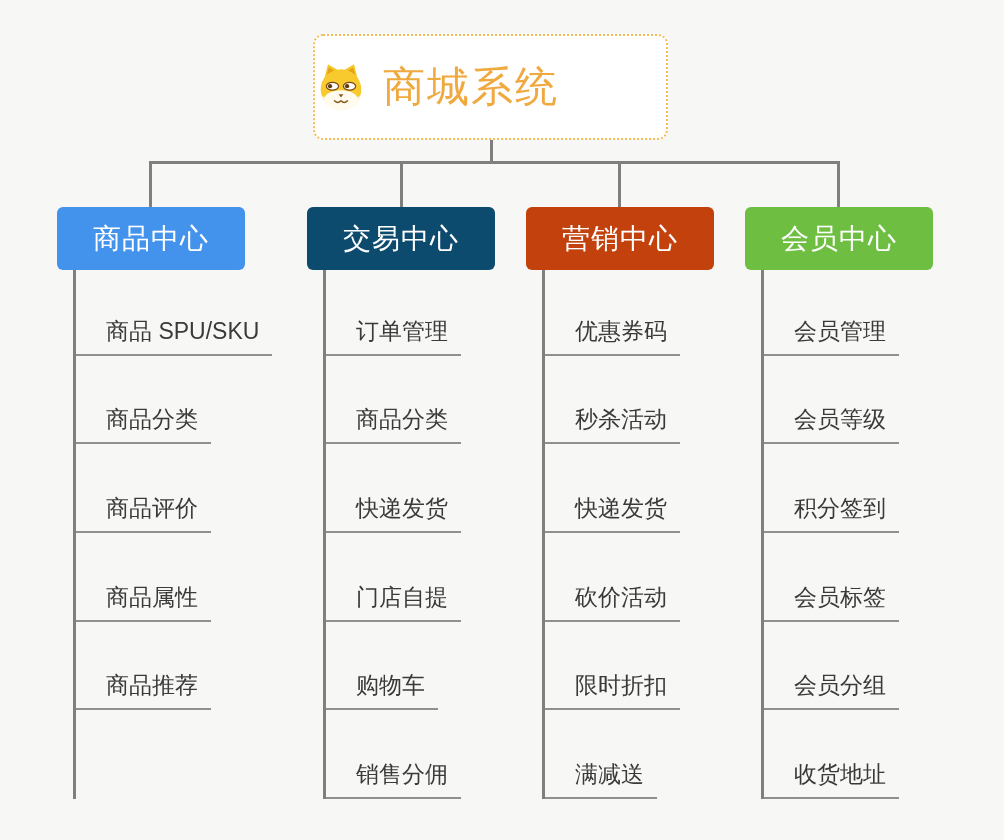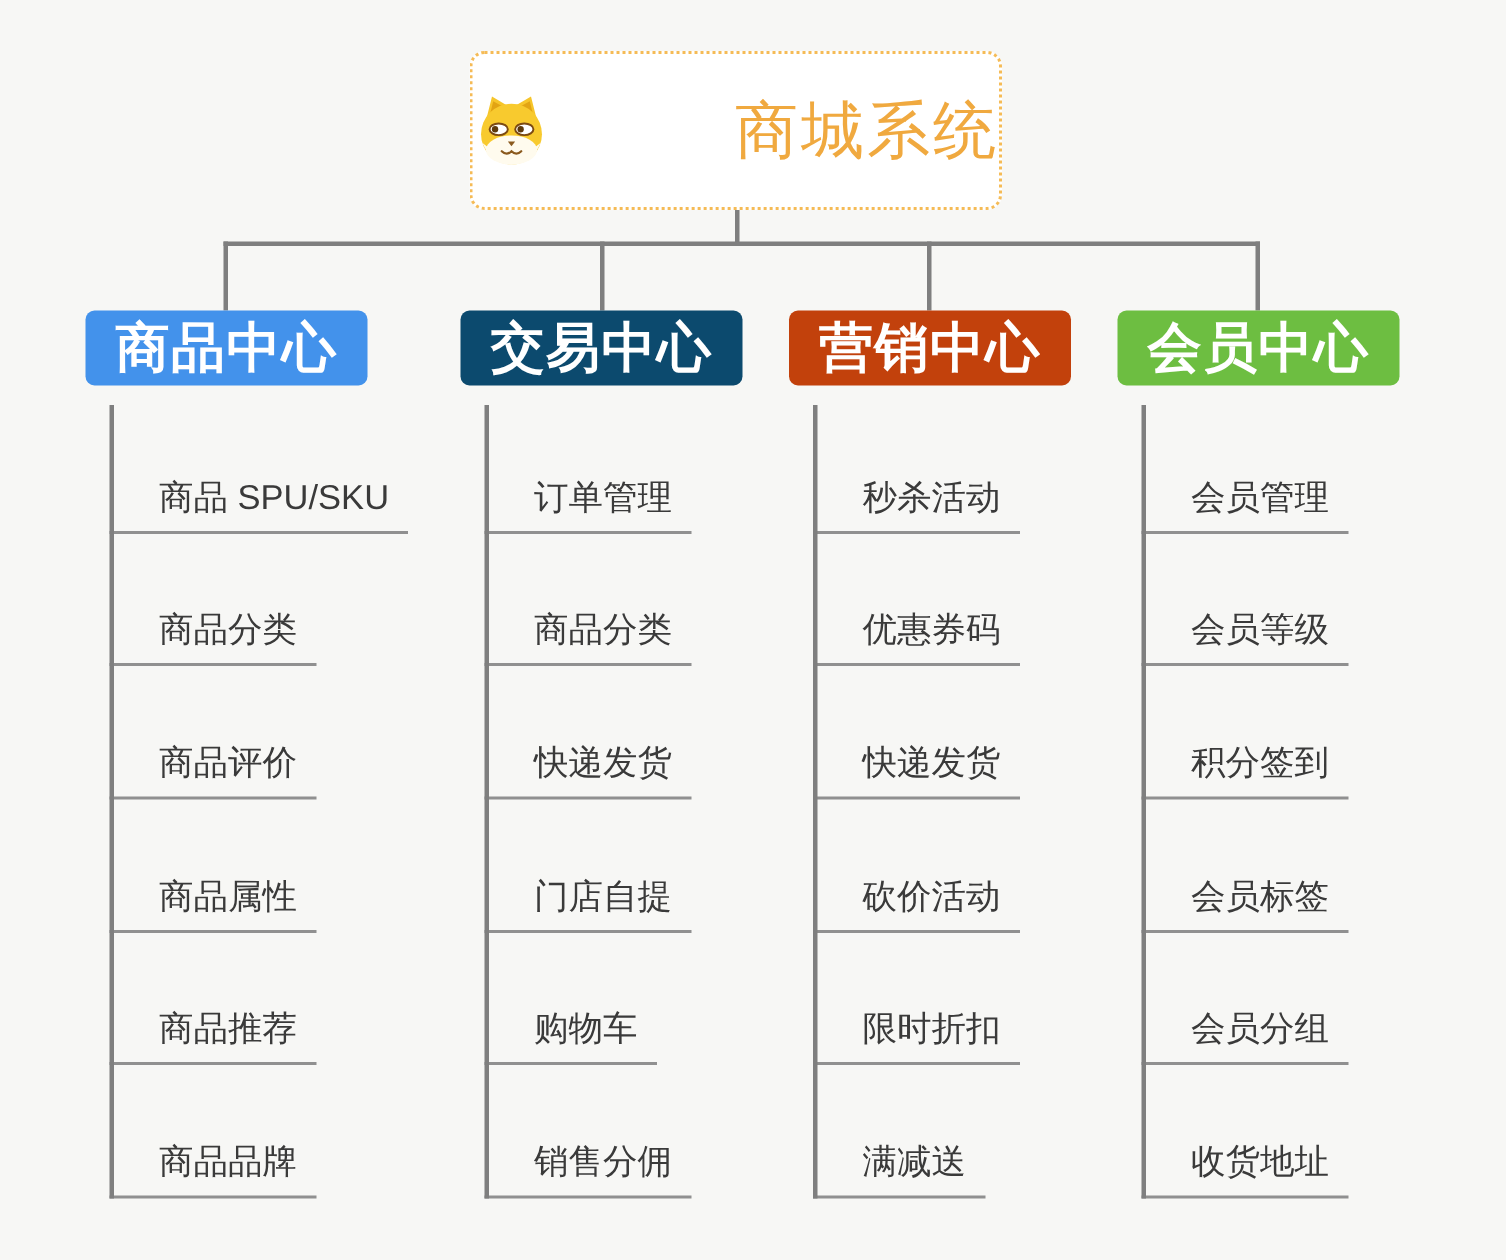--- a/index.html
+++ b/index.html
@@ -15,21 +15,21 @@
   }
 
   
   .root-node {
     position:absolute; left:313px; top:34px;
     width:355px; height:106px;
     box-sizing:border-box;
     background:#ffffff;
     border:2px dotted #f5bb56;
     border-radius:10px;
-    display:flex; align-items:center; justify-content:space-between;
+    display:flex; align-items:center; justify-content:flex-start;
     gap:16px;
     cursor:pointer;
   }
   .root-title {
     font-size:42px;
     font-weight:500;
     letter-spacing:2px;
     white-space:nowrap;
   }
   .dog-icon { width:52px; height:52px; display:block; }
@@ -38,28 +38,27 @@
   .line { position:absolute; background:#7f7f7f; }
   .stub  { left:490px; top:140px; width:3px; height:22px; }
   .bus   { left:149px; top:161px; width:691px; height:3px; }
   .drop  { top:161px; width:3px; height:46px; }
   .drop-0 { left:149px; } .drop-1 { left:400px; }
   .drop-2 { left:618px; } .drop-3 { left:837px; }
 
   
   .branch-node {
     position:absolute; top:207px;
-    width:188px; height:50px;
+    width:188px; height:63px;
     border-radius:6px;
     display:flex; align-items:center; justify-content:center;
-    color:#ffffff; font-size:36px;
+    color:#ffffff; font-size:28px;
     letter-spacing:1px;
     white-space:nowrap;
     cursor:pointer;
-    font-weight:bold;
   }
   .branch-node-0 { left:57px; }
   .branch-node-1 { left:307px; }
   .branch-node-2 { left:526px; }
   .branch-node-3 { left:745px; }
 
   
   .column { position:absolute; top:267px; width:250px; }
   .column-0 { left:57px; }
   .column-1 { left:307px; }
@@ -138,23 +137,20 @@
       </div>
     <div class="child-row">
       <span class="child-label">商品评价</span>
       </div>
     <div class="child-row">
       <span class="child-label">商品属性</span>
       </div>
     <div class="child-row">
       <span class="child-label">商品推荐</span>
       </div>
-    <div class="child-row">
-      <span class="child-label">商品品牌</span>
-      </div>
   </div>
 
   <div class="column column-1">
     <div class="trunk"></div>
     <div class="child-row">
       <span class="child-label">订单管理</span>
       </div>
     <div class="child-row">
       <span class="child-label">商品分类</span>
       </div>
@@ -168,26 +164,26 @@
       <span class="child-label">购物车</span>
       </div>
     <div class="child-row">
       <span class="child-label">销售分佣</span>
       </div>
   </div>
 
   <div class="column column-2">
     <div class="trunk"></div>
     <div class="child-row">
+      <span class="child-label">优惠券码</span>
+      </div>
+    <div class="child-row">
       <span class="child-label">秒杀活动</span>
       </div>
     <div class="child-row">
-      <span class="child-label">优惠券码</span>
-      </div>
-    <div class="child-row">
       <span class="child-label">快递发货</span>
       </div>
     <div class="child-row">
       <span class="child-label">砍价活动</span>
       </div>
     <div class="child-row">
       <span class="child-label">限时折扣</span>
       </div>
     <div class="child-row">
       <span class="child-label">满减送</span>

